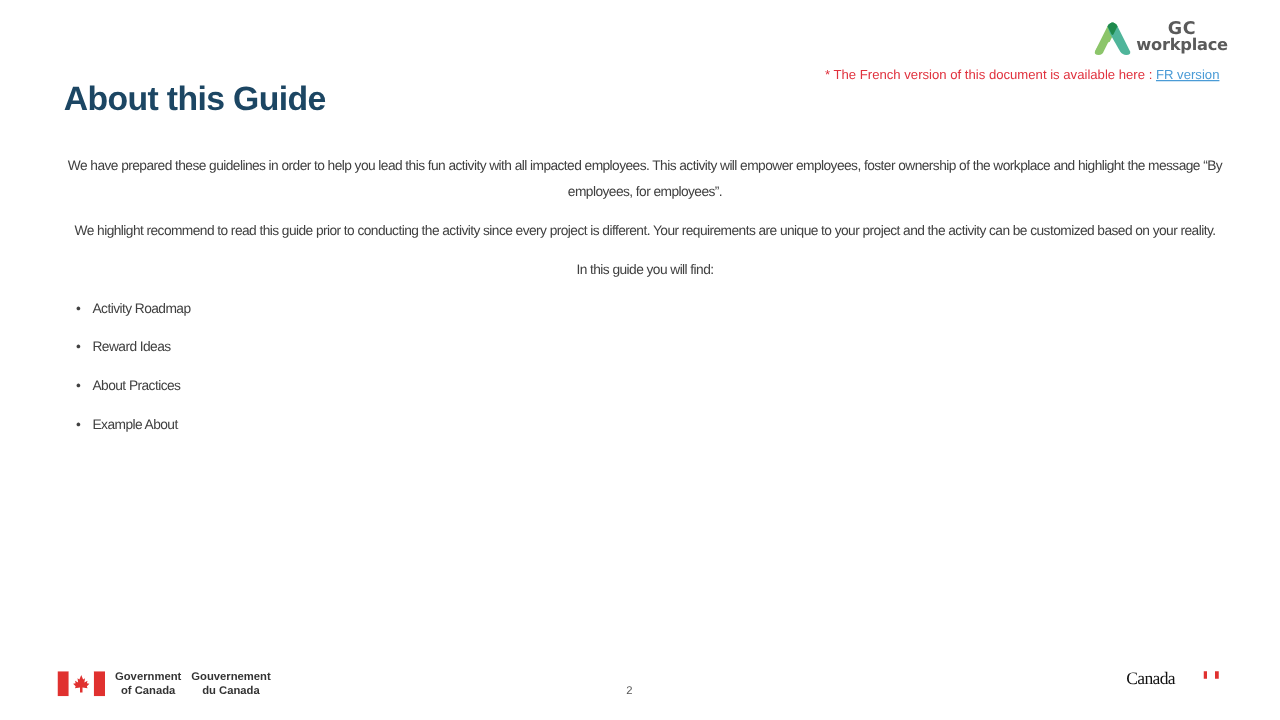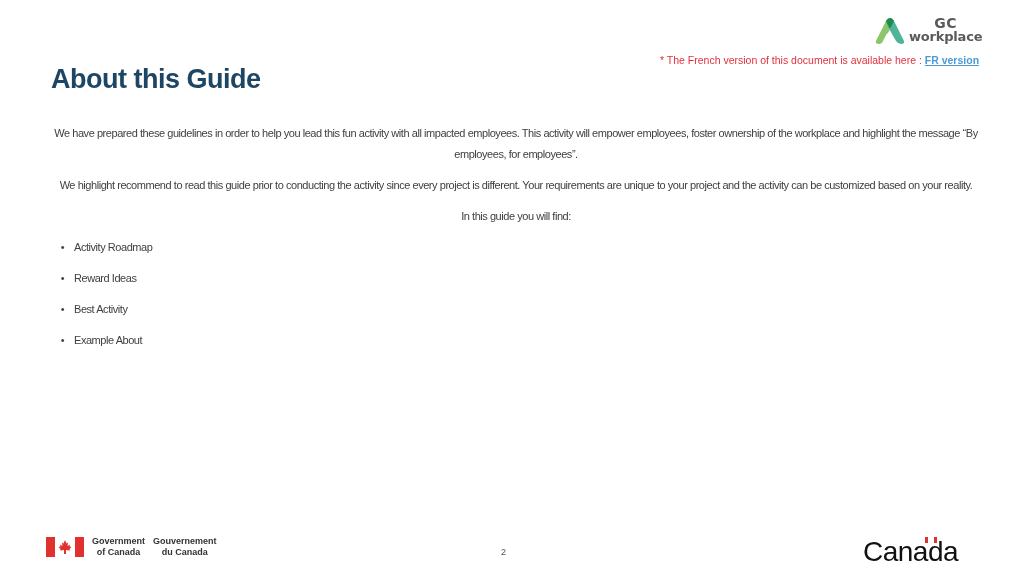--- a/index.html
+++ b/index.html
@@ -13,38 +13,38 @@
 
   
   .gc-logo { position: absolute; left: 874px; top: 14px; height: 32px; display: flex; align-items: center; }
   .gc-logo svg { display: block; }
   .gc-logo-text { margin-left: 3px; line-height: 13px; color: #5a5a5a; font-weight: bold; font-family: "DejaVu Sans", sans-serif; }
   .gc-logo-text .gc { font-size: 14px; letter-spacing: 0.5px; }
   .gc-logo-text .wp { font-size: 13px; letter-spacing: -0.2px; }
 
   
   .fr-note { position: absolute; left: 660px; top: 54px; font-size: 10.5px; color: #e0313d; white-space: nowrap; }
-  .fr-note a { color: #4a9bd6; text-decoration: underline; font-weight: bold; }
+  .fr-note a { color: #4a9bd6; text-decoration: underline; }
 
   
   .title { position: absolute; left: 51px; top: 64px; margin: 0; font-size: 27px; font-weight: bold; color: #1c4663; letter-spacing: -0.5px; font-family: "Liberation Sans", sans-serif; }
 
   
   .body { position: absolute; left: 51px; top: 123px; width: 930px; font-size: 11px; line-height: 21px; color: #404040; font-family: Liberation Sans, sans-serif; letter-spacing: -0.45px; }
   .body p { margin: 0 0 10px 0; }
   .body ul { list-style: none; margin: 0; padding: 0; }
   .body li { height: 31px; display: flex; align-items: flex-start; }
   .body li .bullet { width: 23px; }
 
   
   .gov-sig { position: absolute; left: 46px; top: 536px; display: flex; align-items: center; }
   .gov-sig .flag { display: block; }
   .gov-sig .col { margin-left: 8px; font-size: 9px; line-height: 11px; color: #333; font-weight: bold; font-family: "Liberation Sans", sans-serif; }
   .page-num { position: absolute; left: 501px; top: 547px; font-size: 9px; color: #555; }
-  .canada-wm { position: absolute; left: 863px; top: 536px; font-family: Liberation Sans, sans-serif; font-size: 28px; color: #111; letter-spacing: -0.5px; }
+  .canada-wm { position: absolute; left: 901px; top: 536px; font-family: Liberation Serif, serif; font-size: 14px; color: #111; letter-spacing: -0.5px; }
   .canada-wm .flagmini { position: absolute; left: 62px; top: 1px; width: 12px; height: 6px; background: linear-gradient(to right, #e0312f 0 25%, #fff 25% 75%, #e0312f 75% 100%); }
 </style>
 </head>
 <body>
 
 <div class="slide">
 
   <div class="gc-logo">
     <svg width="32" height="30" viewBox="0 0 32 30">
       <path d="M2 26 L12 6 Q16 0 20 6 L14 18 Z" fill="#8cc56a"></path>
@@ -72,21 +72,21 @@
       <li>
           <span class="bullet">•</span>
           <span>Activity Roadmap</span>
         </li>
       <li>
           <span class="bullet">•</span>
           <span>Reward Ideas</span>
         </li>
       <li>
           <span class="bullet">•</span>
-          <span>Best Activity</span>
+          <span>About Practices</span>
         </li>
       <li>
           <span class="bullet">•</span>
           <span>Example About</span>
         </li>
     </ul>
   </div>
 
   <div class="gov-sig">
     <svg class="flag" width="38" height="20" viewBox="0 0 38 20">

